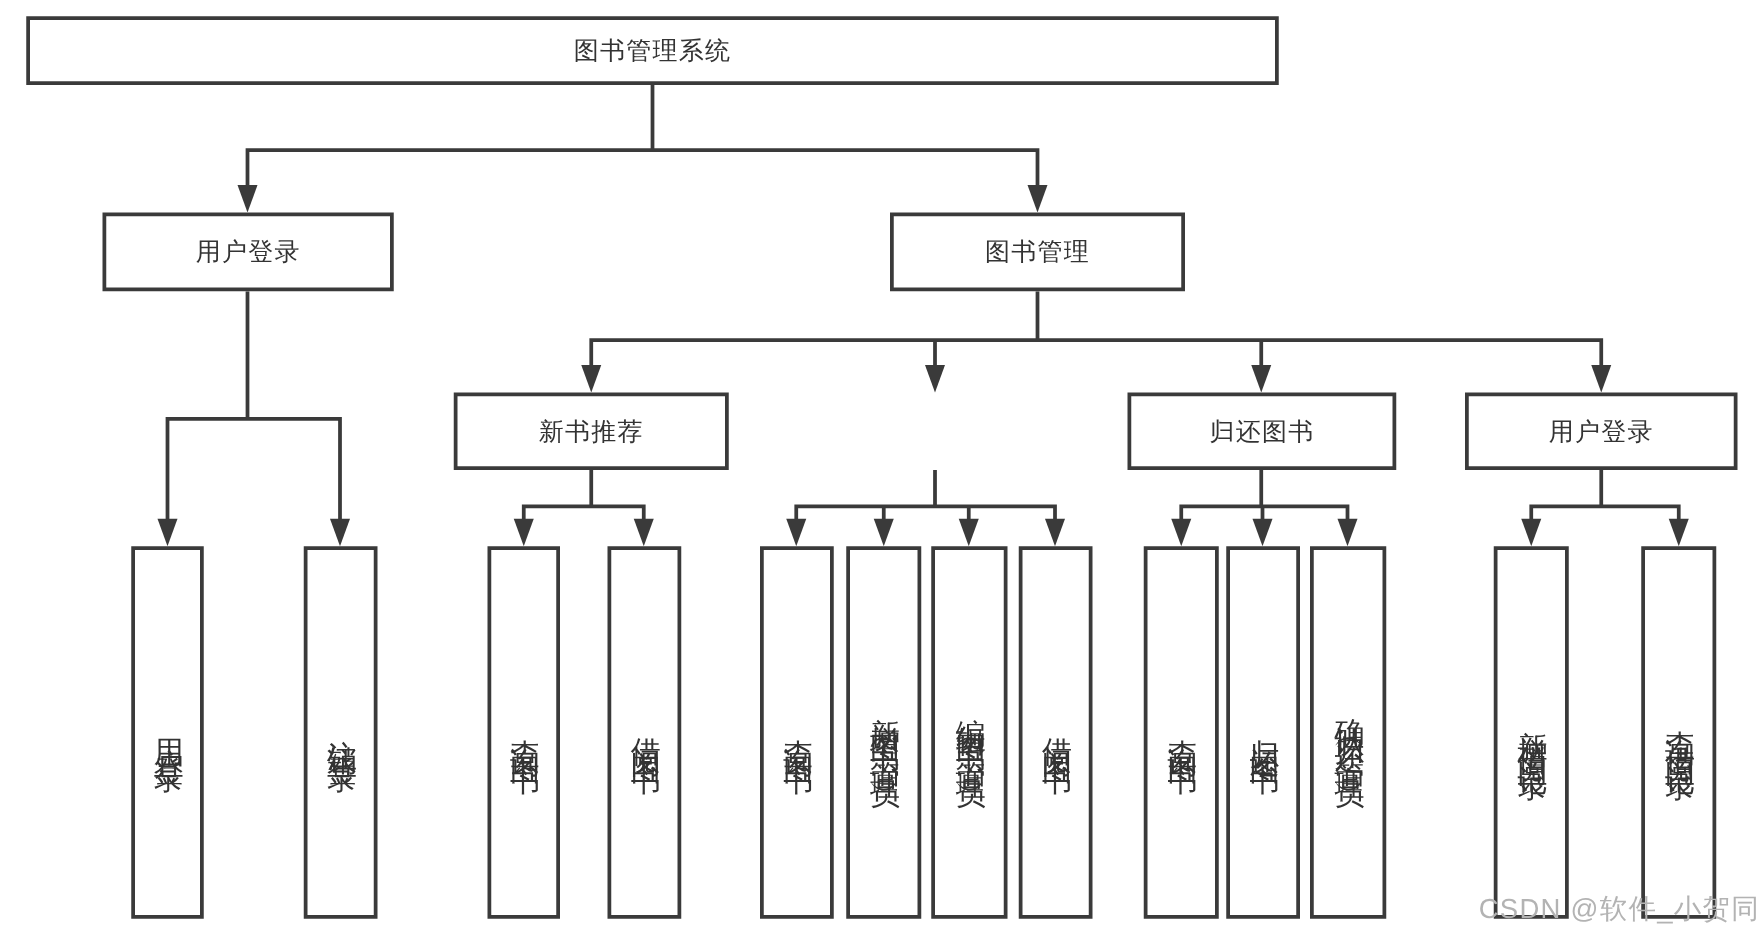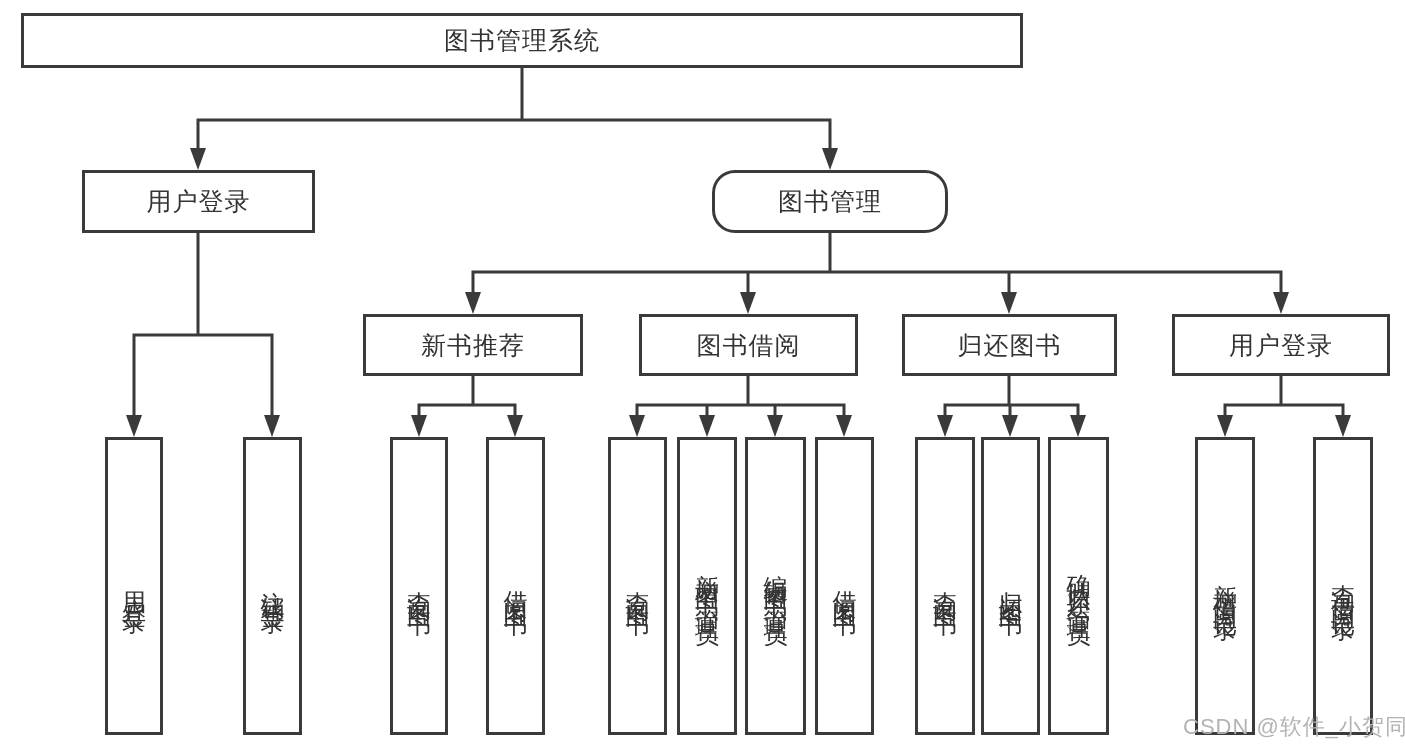--- a/index.html
+++ b/index.html
@@ -11,21 +11,21 @@
     overflow:hidden;
   }
   #connectors{position:absolute;left:0;top:0;z-index:0;}
   .node{
     position:absolute;
     box-sizing:border-box;
     border:3px solid #3a3a3a;
     background:#ffffff;
     display:flex;align-items:center;justify-content:center;
     color:#333333;
-    font-size:25px;
+    font-size:20px;
     z-index:1;
     letter-spacing:1px;
   }
   .vnode{
     writing-mode:vertical-rl;
     text-orientation:mixed;
     font-size:24px;
     letter-spacing:7px;
     line-height:1;
   }
@@ -74,24 +74,23 @@
       <polygon points="1002,415 1018,415 1010,437"></polygon>
       <polygon points="1070,415 1086,415 1078,437"></polygon>
       <polygon points="1217,415 1233,415 1225,437"></polygon>
       <polygon points="1335,415 1351,415 1343,437"></polygon>
     </g>
   </svg>
 
   <div class="node" style="left:21px;top:13px;width:1002px;height:55px;">图书管理系统</div>
 
   <div class="node" style="left:82px;top:170px;width:233px;height:63px;">用户登录</div>
-  <div class="node" style="left:712px;top:170px;width:236px;height:63px;border-radius:23px;">图书管理</div>
+  <div class="node" style="left:712px;top:170px;width:236px;height:63px;">图书管理</div>
 
   <div class="node" style="left:363px;top:314px;width:220px;height:62px;">新书推荐</div>
-  <div class="node" style="left:639px;top:314px;width:219px;height:62px;">图书借阅</div>
   <div class="node" style="left:902px;top:314px;width:215px;height:62px;">归还图书</div>
   <div class="node" style="left:1172px;top:314px;width:218px;height:62px;">用户登录</div>
 
   <div class="node vnode" style="left:105px;top:437px;width:58px;height:298px;">用户登录</div>
   <div class="node vnode" style="left:243px;top:437px;width:59px;height:298px;">注销登录</div>
 
   <div class="node vnode" style="left:390px;top:437px;width:58px;height:298px;">查询图书</div>
   <div class="node vnode" style="left:486px;top:437px;width:59px;height:298px;">借阅图书</div>
 
   <div class="node vnode" style="left:608px;top:437px;width:59px;height:298px;">查询图书</div>

